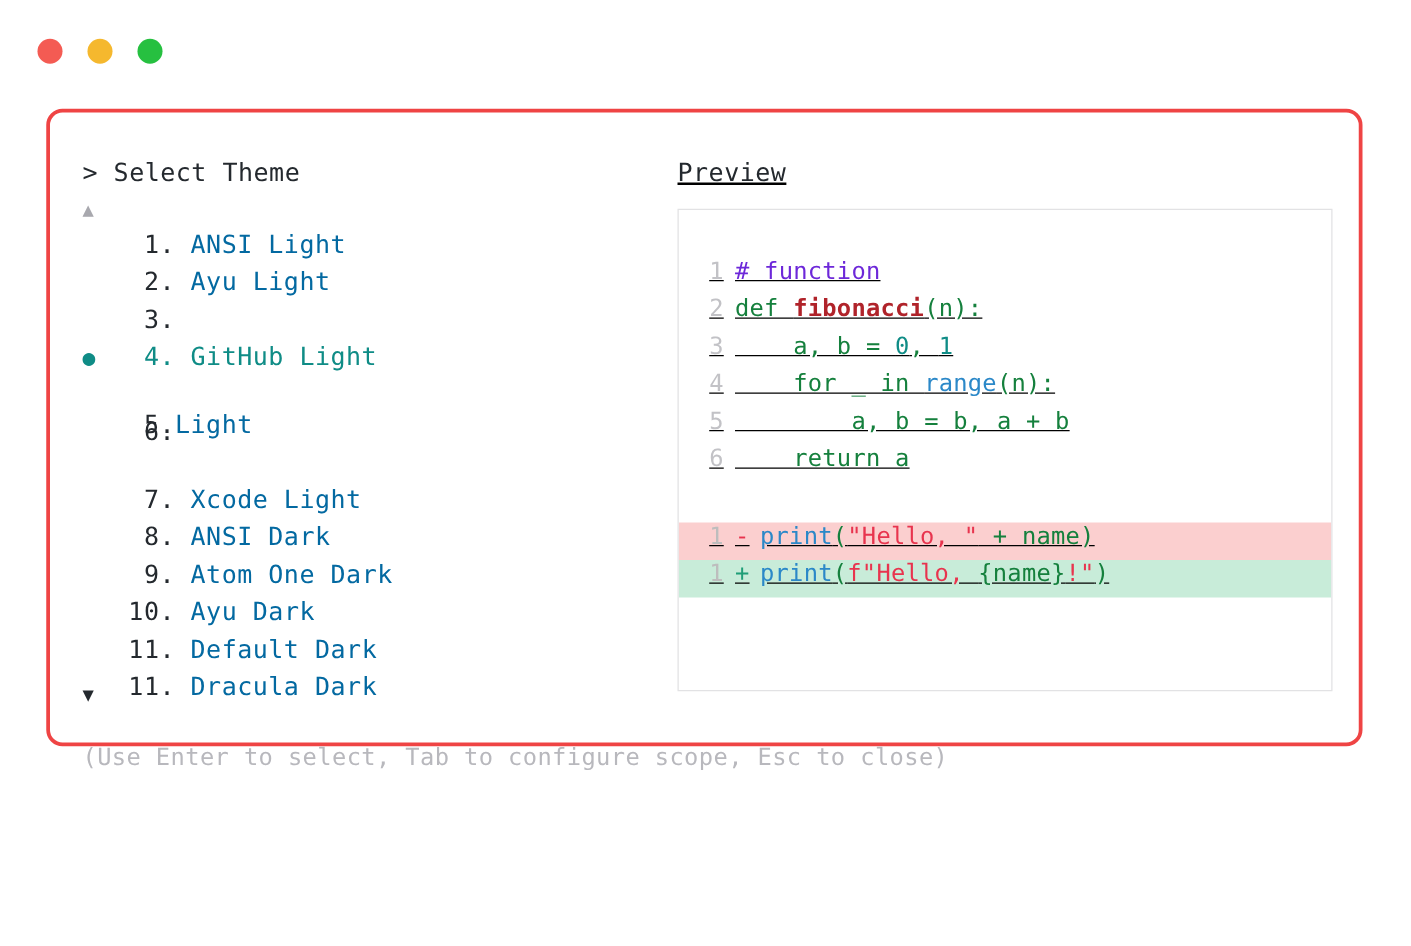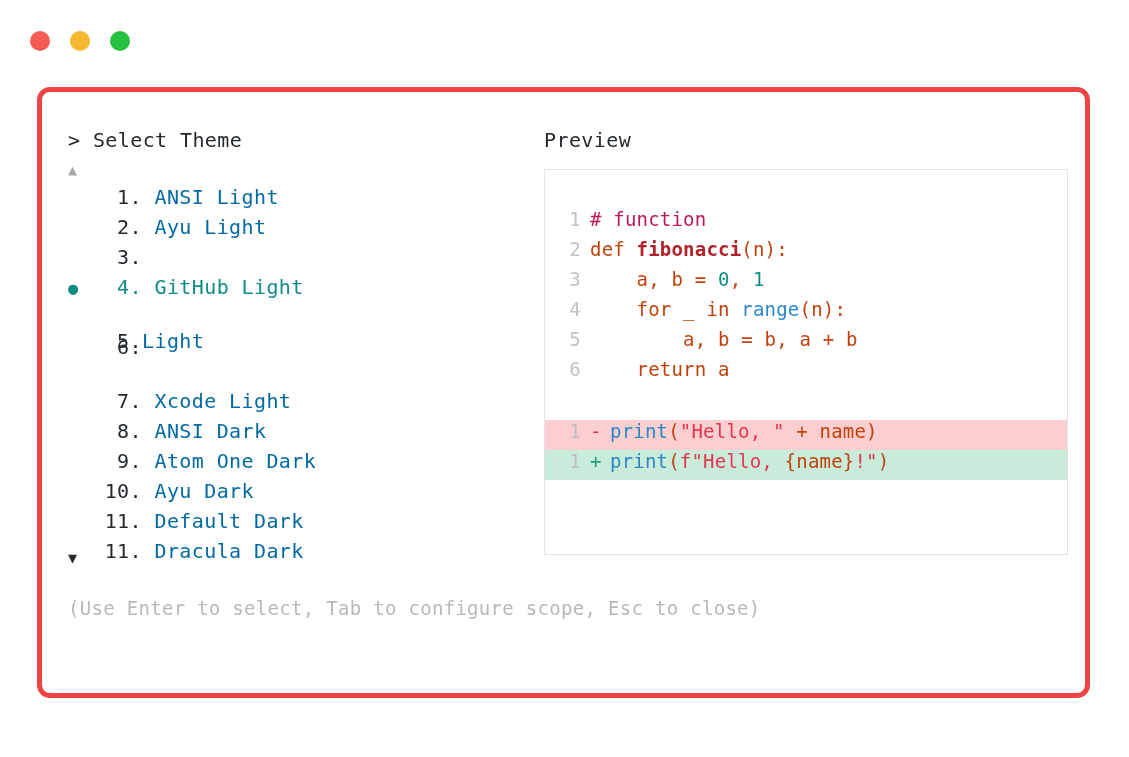--- a/index.html
+++ b/index.html
@@ -24,23 +24,23 @@
   .dot { width: 20px; height: 20px; border-radius: 50%; }
   .dot-close { background: #f45b53; }
   .dot-min   { background: #f5b82e; }
   .dot-max   { background: #26c040; }
 
   .card {
     position: absolute;
     left: 37px;
     top: 87px;
     width: 1053px;
-    height: 611px;
+    height: 510px;
     box-sizing: border-box;
-    border: 5px solid #ef4444;
+    border: 3px solid #ef4444;
     border-radius: 13px;
     background: #ffffff;
   }
 
   .pane-left {
     position: absolute;
     left: 26px;
     top: 36px;
     width: 460px;
   }
@@ -100,20 +100,21 @@
     color: #b8b8bd;
     letter-spacing: 0.3px;
     white-space: pre;
   }
 
   .pane-right {
     position: absolute;
     left: 502px;
     top: 36px;
     width: 530px;
+    text-decoration: underline;
   }
   .preview-label {
     font-size: 20px;
     color: #24292e;
     letter-spacing: 0.4px;
     margin-bottom: 17px;
     white-space: pre;
   }
   .preview-box {
     box-sizing: border-box;
@@ -137,27 +138,27 @@
   .code-line.blank { height: 26px; }
   .gutter {
     width: 22px;
     flex: none;
     text-align: right;
     color: #c2c2c6;
     margin-right: 9px;
   }
   .code-text { color: #24292e; }
 
-  .tok-comment { color: #be185d; }
+  .tok-comment { color: #6d28d9; }
   .tok-func    { color: #b0232a; font-weight: bold; }
   .tok-num     { color: #0f8c86; }
   .tok-builtin { color: #2b88c8; }
   .tok-call    { color: #2b88c8; }
   .tok-string  { color: #e8344e; }
-  .tok-plain   { color: #c2410c; }
+  .tok-plain   { color: #15803d; }
 
   .diff-block { margin-top: 6px; }
   .code-line.diff-del { background: #fbcfcf; }
   .code-line.diff-add { background: #c8ecd9; }
   .diff-sign { width: 20px; flex: none; }
   .diff-del .diff-sign { color: #e8344e; }
   .diff-add .diff-sign { color: #1f9e77; }
   .diff-del .gutter, .diff-add .gutter { color: #bdbdbd; }
 </style>
 </head>

